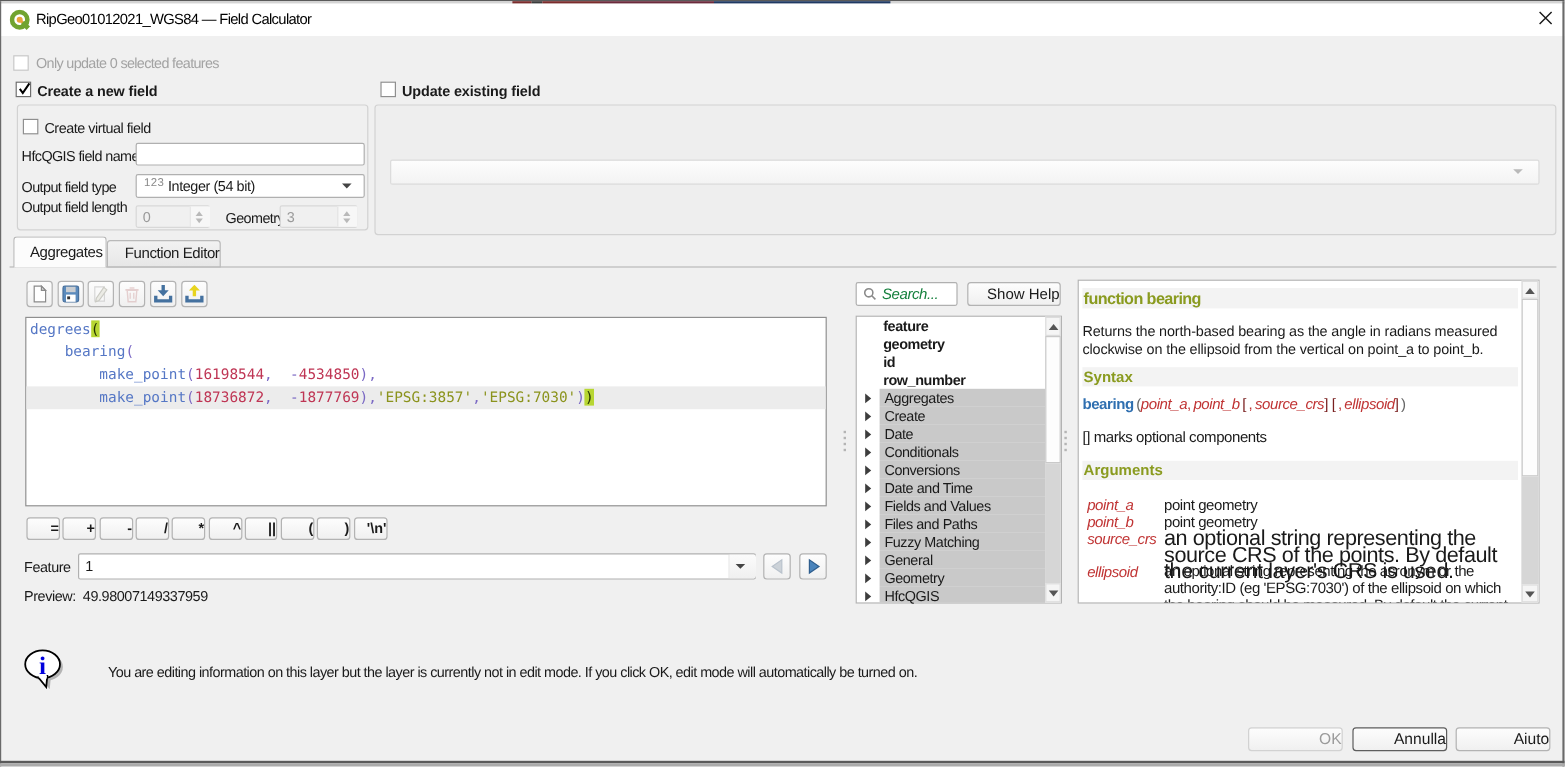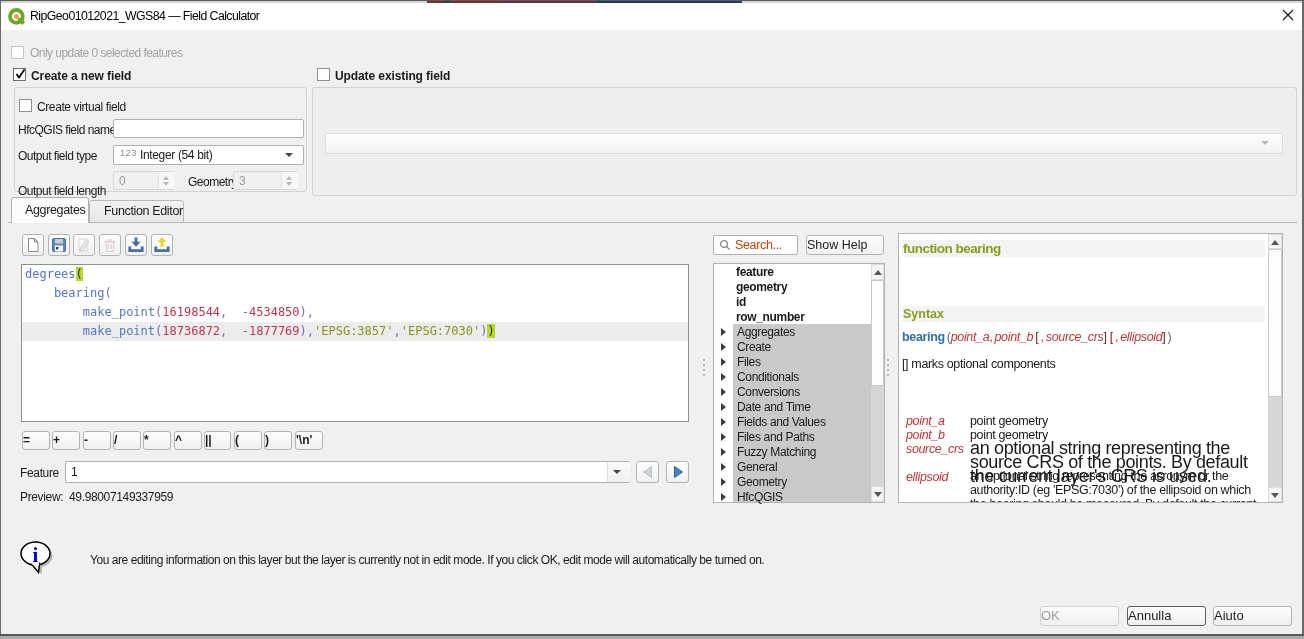--- a/index.html
+++ b/index.html
@@ -1,19 +1,19 @@
 <!DOCTYPE html>
 <html><head>
 <meta charset="utf-8">
 <style>
 html,body{margin:0;padding:0}
 #root{position:relative;width:1304px;height:639px;background:#f0f0f0;font-family:"Liberation Sans",sans-serif;overflow:hidden;font-size:12px;color:#1a1a1a}
 .abs{position:absolute}
 .cb{position:absolute;width:13px;height:13px;background:#fff;border:1px solid #8f8f8f;box-sizing:border-box}
-.btn{position:absolute;background:linear-gradient(#fdfdfd,#f0f0f0);border:1px solid #b3b3b3;border-radius:3px;box-sizing:border-box;text-align:left}
+.btn{position:absolute;background:linear-gradient(#fdfdfd,#f0f0f0);border:1px solid #b3b3b3;border-radius:3px;box-sizing:border-box;text-align:right}
 .inp{position:absolute;background:#fff;border:1px solid #b0b0b0;border-radius:2px;box-sizing:border-box}
 .lab{position:absolute;white-space:nowrap;letter-spacing:-0.35px}
 .tri-d{width:0;height:0;border-left:4px solid transparent;border-right:4px solid transparent;border-top:4px solid #444}
 .tri-r{width:0;height:0;border-top:4px solid transparent;border-bottom:4px solid transparent;border-left:5px solid #3d3d3d}
 .grp{position:absolute;border:1px solid #d2d2d2;border-radius:3px;box-sizing:border-box}
 .hstrip{position:absolute;background:#f3f3f3;color:#8a9b20;font-weight:bold}
 .arg{color:#c03434;font-style:italic}
 pre{margin:0}
 </style>
 </head>
@@ -57,21 +57,21 @@
 <div class="grp" style="left:14px;top:87px;width:293px;height:105px"></div>
 <div class="cb" style="left:19px;top:99px"></div>
 <div class="lab" style="left:37px;top:100px;letter-spacing:-0.4px">Create virtual field</div>
 <div class="lab" style="left:18px;top:123px;letter-spacing:-0.5px">HfcQGIS field name</div>
 <div class="inp" style="left:113px;top:119px;width:191px;height:19px"></div>
 <div class="lab" style="left:18px;top:149px;letter-spacing:-0.5px">Output field type</div>
 <div class="inp" style="left:113px;top:145px;width:191px;height:20px"></div>
 <div class="lab" style="left:120px;top:147px;font-size:9.5px;color:#8a8a8a;letter-spacing:0.3px">123</div>
 <div class="lab" style="left:140px;top:148px">Integer (54 bit)</div>
 <div class="abs tri-d" style="left:285px;top:153px"></div>
-<div class="lab" style="left:18px;top:184px;letter-spacing:-0.5px">Output field length</div>
+<div class="lab" style="left:18px;top:166px;letter-spacing:-0.5px">Output field length</div>
 <div class="inp" style="left:113px;top:171px;width:62px;height:19px;background:#f0f0f0;border-color:#d8d8d8"></div>
 <div class="lab" style="left:119px;top:174px;color:#9a9a9a">0</div>
 <div class="abs" style="left:158px;top:172px;width:16px;height:17px;background:#f7f7f7;border-left:1px solid #e3e3e3"></div>
 <div class="abs" style="left:163px;top:176px;width:0;height:0;border-left:3.5px solid transparent;border-right:3.5px solid transparent;border-bottom:4px solid #b9b9b9"></div>
 <div class="abs" style="left:163px;top:182px;width:0;height:0;border-left:3.5px solid transparent;border-right:3.5px solid transparent;border-top:4px solid #b9b9b9"></div>
 <div class="lab" style="left:188px;top:175px;letter-spacing:-0.5px">Geometry</div>
 <div class="inp" style="left:233px;top:171px;width:65px;height:19px;background:#f0f0f0;border-color:#d8d8d8"></div>
 <div class="lab" style="left:239px;top:174px;color:#9a9a9a">3</div>
 <div class="abs" style="left:281px;top:172px;width:16px;height:17px;background:#f7f7f7;border-left:1px solid #e3e3e3"></div>
 <div class="abs" style="left:286px;top:176px;width:0;height:0;border-left:3.5px solid transparent;border-right:3.5px solid transparent;border-bottom:4px solid #b9b9b9"></div>
@@ -171,36 +171,36 @@
 
 <div class="btn" style="left:1040px;top:606px;width:79px;height:20px;border-color:#d2d2d2;color:#9b9b9b;font-size:13px;line-height:18px">OK</div>
 <div class="btn" style="left:1127px;top:606px;width:79px;height:20px;border-color:#5e5e5e;font-size:13px;line-height:18px">Annulla</div>
 <div class="btn" style="left:1213px;top:606px;width:79px;height:20px;font-size:13px;line-height:18px">Aiuto</div>
 
 <div class="inp" style="left:713px;top:235px;width:85px;height:20px"></div>
 <svg class="abs" style="left:719px;top:239px" width="12" height="12" viewBox="0 0 12 12">
       <circle cx="5" cy="5" r="3.4" fill="none" stroke="#8a8a8a" stroke-width="1.3"></circle>
       <path d="M7.5 7.5 L10.5 10.5" stroke="#8a8a8a" stroke-width="1.3"></path>
     </svg>
-<div class="lab" style="left:735px;top:238px;color:#c2410c;font-size:12.5px">Search...</div>
+<div class="lab" style="left:735px;top:238px;font-style:italic;color:#15803d;font-size:12.5px">Search...</div>
 <div class="btn" style="left:806px;top:235px;width:78px;height:20px;font-size:12.5px;line-height:18px;color:#1a1a1a">Show Help</div>
 <div class="abs" style="left:713px;top:263px;width:172px;height:240px;background:#fff;border:1px solid #b3b3b3;box-sizing:border-box"></div>
 <div class="lab" style="left:736px;top:265px;font-weight:bold">feature</div>
 <div class="lab" style="left:736px;top:280px;font-weight:bold">geometry</div>
 <div class="lab" style="left:736px;top:295px;font-weight:bold">id</div>
 <div class="lab" style="left:736px;top:310px;font-weight:bold">row_number</div>
 <div class="abs" style="left:733px;top:324px;width:138px;height:15px;background:#c9c9c9"></div>
 <div class="abs tri-r" style="left:721px;top:328px"></div>
 <div class="lab" style="left:737px;top:325px">Aggregates</div>
 <div class="abs" style="left:733px;top:339px;width:138px;height:15px;background:#c9c9c9"></div>
 <div class="abs tri-r" style="left:721px;top:343px"></div>
 <div class="lab" style="left:737px;top:340px">Create</div>
 <div class="abs" style="left:733px;top:354px;width:138px;height:15px;background:#c9c9c9"></div>
 <div class="abs tri-r" style="left:721px;top:358px"></div>
-<div class="lab" style="left:737px;top:355px">Files</div>
+<div class="lab" style="left:737px;top:355px">Date</div>
 <div class="abs" style="left:733px;top:369px;width:138px;height:15px;background:#c9c9c9"></div>
 <div class="abs tri-r" style="left:721px;top:373px"></div>
 <div class="lab" style="left:737px;top:370px">Conditionals</div>
 <div class="abs" style="left:733px;top:384px;width:138px;height:15px;background:#c9c9c9"></div>
 <div class="abs tri-r" style="left:721px;top:388px"></div>
 <div class="lab" style="left:737px;top:385px">Conversions</div>
 <div class="abs" style="left:733px;top:399px;width:138px;height:15px;background:#c9c9c9"></div>
 <div class="abs tri-r" style="left:721px;top:403px"></div>
 <div class="lab" style="left:737px;top:400px">Date and Time</div>
 <div class="abs" style="left:733px;top:414px;width:138px;height:15px;background:#c9c9c9"></div>
@@ -234,23 +234,25 @@
 <div class="abs" style="left:703px;top:364px;width:2px;height:2px;background:#b4b4b4"></div>
 <div class="abs" style="left:703px;top:369px;width:2px;height:2px;background:#b4b4b4"></div>
 <div class="abs" style="left:703px;top:374px;width:2px;height:2px;background:#b4b4b4"></div>
 <div class="abs" style="left:887px;top:359px;width:2px;height:2px;background:#b4b4b4"></div>
 <div class="abs" style="left:887px;top:364px;width:2px;height:2px;background:#b4b4b4"></div>
 <div class="abs" style="left:887px;top:369px;width:2px;height:2px;background:#b4b4b4"></div>
 <div class="abs" style="left:887px;top:374px;width:2px;height:2px;background:#b4b4b4"></div>
 
 <div class="abs" style="left:898px;top:233px;width:385px;height:270px;background:#fff;border:1px solid #b3b3b3;box-sizing:border-box"></div>
 <div class="hstrip" style="left:902px;top:240px;width:362px;height:17px;font-size:13.5px;line-height:17px;padding-left:1px;letter-spacing:-0.5px">function bearing</div>
+<div class="lab" style="left:902px;top:269px;font-size:12px;line-height:14.5px;white-space:normal;width:352px;letter-spacing:-0.12px">Returns the north-based bearing as the angle in radians measured clockwise on the ellipsoid from the vertical on point_a to point_b.</div>
 <div class="hstrip" style="left:902px;top:306px;width:362px;height:16px;font-size:12.5px;line-height:16px;padding-left:1px">Syntax</div>
 <div class="lab" style="left:902px;top:330px;font-size:12.5px"><span style="color:#2f6fb0;font-weight:bold">bearing</span><span style="color:#666"> (</span><span class="arg">point_a</span><span style="color:#c03434">, </span><span class="arg">point_b</span><span style="color:#7a2020"> [</span><span style="color:#c03434"> , </span><span class="arg">source_crs</span><span style="color:#7a2020">]</span> <span style="color:#7a2020">[</span><span style="color:#c03434"> , </span><span class="arg">ellipsoid</span><span style="color:#7a2020">]</span><span style="color:#666"> )</span></div>
 <div class="lab" style="left:902px;top:357px;font-size:12.5px">[] marks optional components</div>
+<div class="hstrip" style="left:902px;top:384px;width:362px;height:16px;font-size:12.5px;line-height:16px;padding-left:1px">Arguments</div>
 <div class="lab arg" style="left:906px;top:414px;font-size:12.5px">point_a</div>
 <div class="lab" style="left:970px;top:414px;font-size:12.5px">point geometry</div>
 <div class="lab arg" style="left:906px;top:428px;font-size:12.5px">point_b</div>
 <div class="lab" style="left:970px;top:428px;font-size:12.5px">point geometry</div>
 <div class="lab arg" style="left:906px;top:442px;font-size:12.5px">source_crs</div>
 <div class="lab" style="left:970px;top:442px;font-size:18px;line-height:13.8px;white-space:normal;width:296px">an optional string representing the source CRS of the points. By default the current layer's CRS is used.</div>
 <div class="lab arg" style="left:906px;top:470px;font-size:12.5px">ellipsoid</div>
 <div class="lab" style="left:970px;top:470px;font-size:12.5px;line-height:13.8px;white-space:normal;width:296px;height:32px;overflow:hidden">an optional string representing the acronym or the authority:ID (eg 'EPSG:7030') of the ellipsoid on which the bearing should be measured. By default the current</div>
 
 <div class="abs" style="left:1268px;top:234px;width:14px;height:268px;background:#f0f0f0;border-left:1px solid #dcdcdc;box-sizing:border-box"></div>

